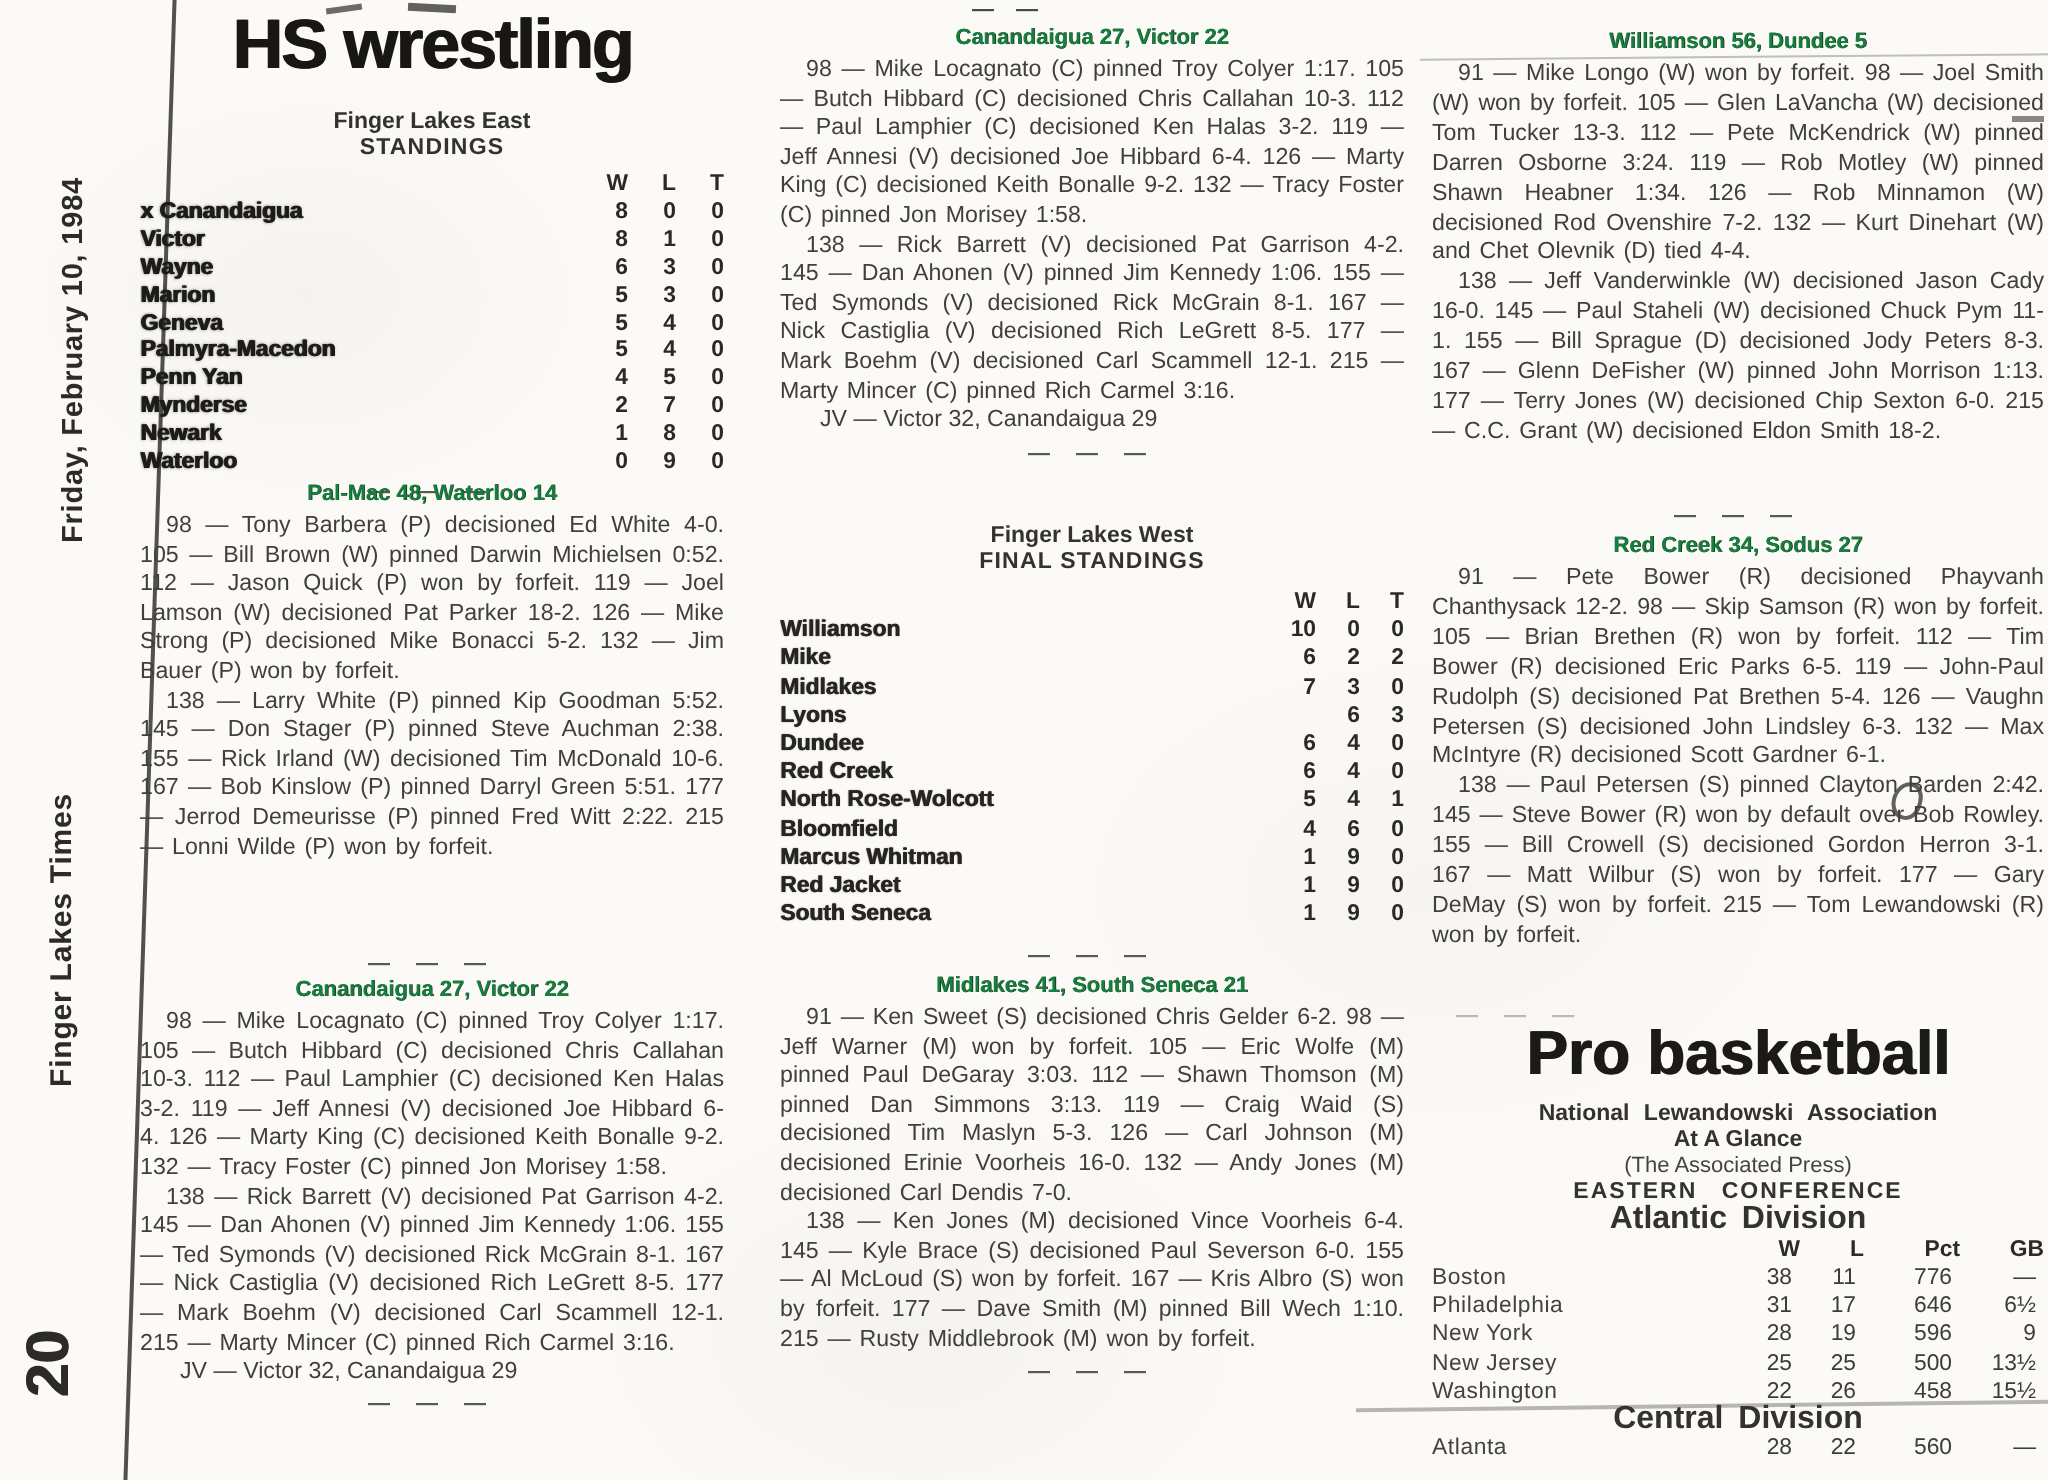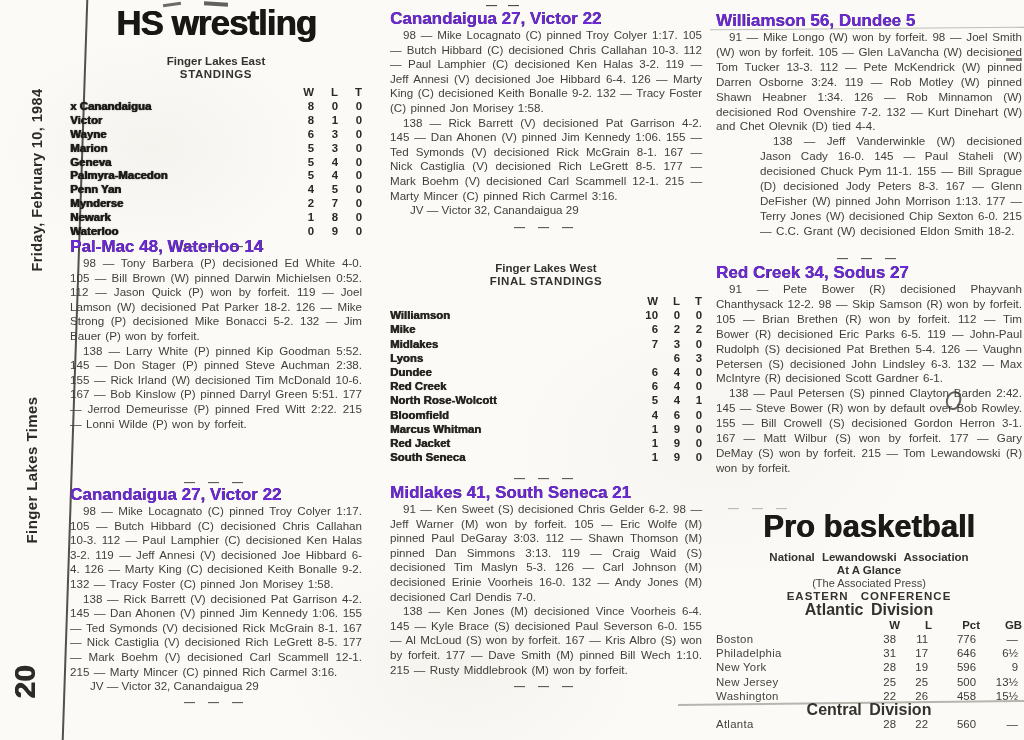--- a/index.html
+++ b/index.html
@@ -29,22 +29,22 @@
     letter-spacing:-1px;color:#181714;
     text-shadow:.8px 0 0 #181714;
   }
   .pro-head{
     text-align:center;font-weight:700;font-size:31px;line-height:34px;
     letter-spacing:0;color:#1b1a17;text-shadow:.7px 0 0 #1b1a17;
   }
   .sub-bold{text-align:center;font-weight:700;font-size:11.5px;line-height:13px;color:#33322d;}
   .sub-reg{text-align:center;font-size:11px;line-height:12.5px;color:#45443e;}
   .sec-title{
-    text-align:left;font-weight:700;font-size:17px;line-height:14px;
-    color:#6d28d9;text-shadow:.3px 0 0 #22211d;margin:0 0 2px 0;
+    text-align:center;font-weight:700;font-size:11px;line-height:14px;
+    color:#15803d;text-shadow:.3px 0 0 #22211d;margin:0 0 2px 0;
   }
   p.report{
     font-size:11.6px;line-height:14.6px;margin:0;
     text-align:justify;text-indent:13px;word-spacing:1.2px;color:#403f39;
   }
   .jv-line{font-size:11.6px;line-height:14.6px;text-indent:20px;color:#403f39;}
   .sep{
     text-align:center;font-weight:700;font-size:11px;line-height:12px;
     letter-spacing:5px;color:#5a5952;
   }
@@ -354,21 +354,21 @@
     <div class="sep" style="margin-top:3px;">— — —</div>
   </div>
 </div>
 
 <div class="col" id="col3">
   <div class="abs" style="top:14px;">
     <div class="sec-title">Williamson 56, Dundee 5</div>
     <div>
 
     <p class="report" style="line-height:14.9px;">91 — Mike Longo (W) won by forfeit. 98 — Joel Smith (W) won by forfeit. 105 — Glen LaVancha (W) decisioned Tom Tucker 13-3. 112 — Pete McKendrick (W) pinned Darren Osborne 3:24. 119 — Rob Motley (W) pinned Shawn Heabner 1:34. 126 — Rob Minnamon (W) decisioned Rod Ovenshire 7-2. 132 — Kurt Dinehart (W) and Chet Olevnik (D) tied 4-4.</p>
-        <p class="report" style="line-height:14.9px;margin-left:44px;">138 — Jeff Vanderwinkle (W) decisioned Jason Cady 16-0. 145 — Paul Staheli (W) decisioned Chuck Pym 11-1. 155 — Bill Sprague (D) decisioned Jody Peters 8-3. 167 — Glenn DeFisher (W) pinned John Morrison 1:13. 177 — Terry Jones (W) decisioned Chip Sexton 6-0. 215 — C.C. Grant (W) decisioned Eldon Smith 18-2.</p>
+        <p class="report" style="line-height:14.9px;">138 — Jeff Vanderwinkle (W) decisioned Jason Cady 16-0. 145 — Paul Staheli (W) decisioned Chuck Pym 11-1. 155 — Bill Sprague (D) decisioned Jody Peters 8-3. 167 — Glenn DeFisher (W) pinned John Morrison 1:13. 177 — Terry Jones (W) decisioned Chip Sexton 6-0. 215 — C.C. Grant (W) decisioned Eldon Smith 18-2.</p>
       </div>
   </div>
 
   <div class="abs sep" style="top:252px;">— — —</div>
 
   <div class="abs" style="top:266px;">
     <div class="sec-title">Red Creek 34, Sodus 27</div>
     <div>
 
     <p class="report" style="line-height:14.9px;">91 — Pete Bower (R) decisioned Phayvanh Chanthysack 12-2. 98 — Skip Samson (R) won by forfeit. 105 — Brian Brethen (R) won by forfeit. 112 — Tim Bower (R) decisioned Eric Parks 6-5. 119 — John-Paul Rudolph (S) decisioned Pat Brethen 5-4. 126 — Vaughn Petersen (S) decisioned John Lindsley 6-3. 132 — Max McIntyre (R) decisioned Scott Gardner 6-1.</p>

